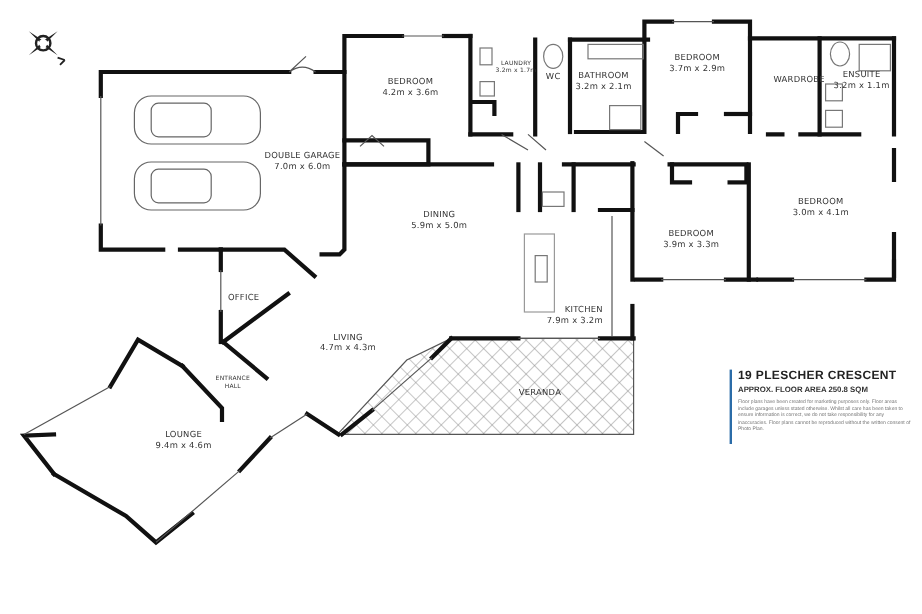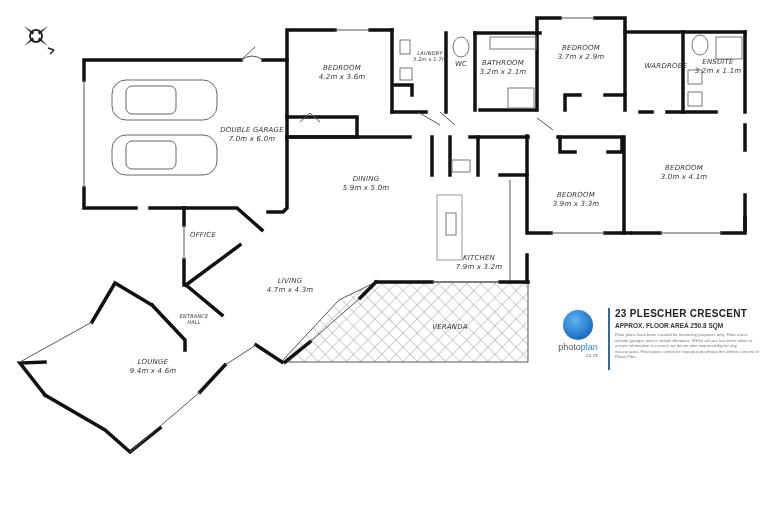--- a/index.html
+++ b/index.html
@@ -1,18 +1,18 @@
 <!DOCTYPE html>
 <html><head>
 <meta charset="utf-8">
 <style>
   html, body { margin: 0; padding: 0; background: #ffffff; }
   body { width: 768px; height: 512px; position: relative; overflow: hidden; font-family: "Liberation Sans", sans-serif; }
   #plan { position: absolute; left: 0; top: 0; width: 768px; height: 512px; }
-  .room-label { position: absolute; text-align: center; font-family: "DejaVu Sans", sans-serif; font-size: 7px; color: #333; line-height: 9px; transform: translateX(-50%); white-space: nowrap; text-transform: uppercase; letter-spacing: 0.2px; font-style: italic; }
+  .room-label { position: absolute; text-align: center; font-family: "DejaVu Sans", sans-serif; font-size: 7px; color: #333; line-height: 9px; transform: translateX(-50%); white-space: nowrap; text-transform: uppercase; letter-spacing: 0.2px; }
   .room-label .dim { text-transform: none; }
   .info { position: absolute; left: 548px; top: 306px; width: 215px; height: 70px; }
   .logo { position: absolute; left: 4px; top: 4px; width: 52px; height: 62px; text-align: center; }
   .logo-circle { width: 30px; height: 30px; margin: 0 auto; border-radius: 50%; background: radial-gradient(circle at 40% 35%, #5fb4f0, #1a6fc4 70%, #0d4f96); }
   .logo-text { font-size: 9px; color: #555; margin-top: 3px; line-height: 9px; }
   .logo-text .blue { color: #2a7fd0; }
   .logo-sub { font-size: 5px; color: #777; text-align: right; padding-right: 6px; }
   .divider { position: absolute; left: 60px; top: 2px; width: 2px; height: 62px; background: #2b6ca8; }
   .title { position: absolute; left: 67px; top: 2px; font-size: 10px; font-weight: bold; color: #222; letter-spacing: 0.3px; }
   .subtitle { position: absolute; left: 67px; top: 16px; font-size: 6.5px; font-weight: bold; color: #333; }
@@ -185,45 +185,40 @@
     <div class="dim">5.9m x 5.0m</div>
   </div>
 <div class="room-label" style="left:576px;top:191px;">
     <div>BEDROOM</div>
     <div class="dim">3.9m x 3.3m</div>
   </div>
 <div class="room-label" style="left:684px;top:164px;">
     <div>BEDROOM</div>
     <div class="dim">3.0m x 4.1m</div>
   </div>
-<div class="room-label" style="left:479px;top:254px;">
+<div class="room-label" style="left:479px;top:254px;text-align:right;">
     <div>KITCHEN</div>
     <div class="dim">7.9m x 3.2m</div>
   </div>
-<div class="room-label" style="left:203px;top:231px;">
+<div class="room-label" style="left:203px;top:244px;">
     <div>OFFICE</div>
   </div>
 <div class="room-label" style="left:290px;top:277px;">
     <div>LIVING</div>
     <div class="dim">4.7m x 4.3m</div>
   </div>
 <div class="room-label" style="left:194px;top:313px;font-size:5px;line-height:6px;white-space:normal;width:32px;">
     <div>ENTRANCE HALL</div>
   </div>
 <div class="room-label" style="left:450px;top:323px;">
     <div>VERANDA</div>
   </div>
 <div class="room-label" style="left:117px;top:358px;margin-left:36px;">
     <div>LOUNGE</div>
     <div class="dim">9.4m x 4.6m</div>
   </div>
 
 <div class="info">
-  <div class="logo">
-    <div class="logo-circle"></div>
-    <div class="logo-text"><span>photo</span><span class="blue">plan</span></div>
-    <div class="logo-sub">.co.nz</div>
-  </div>
   <div class="divider"></div>
-  <div class="title">23 PLESCHER CRESCENT</div>
+  <div class="title">19 PLESCHER CRESCENT</div>
   <div class="subtitle">APPROX. FLOOR AREA 250.8 SQM</div>
   <div class="disclaimer">Floor plans have been created for marketing purposes only. Floor areas include garages unless stated otherwise. Whilst all care has been taken to ensure information is correct, we do not take responsibility for any inaccuracies. Floor plans cannot be reproduced without the written consent of Photo Plan.</div>
 </div>
 
 </body></html>

